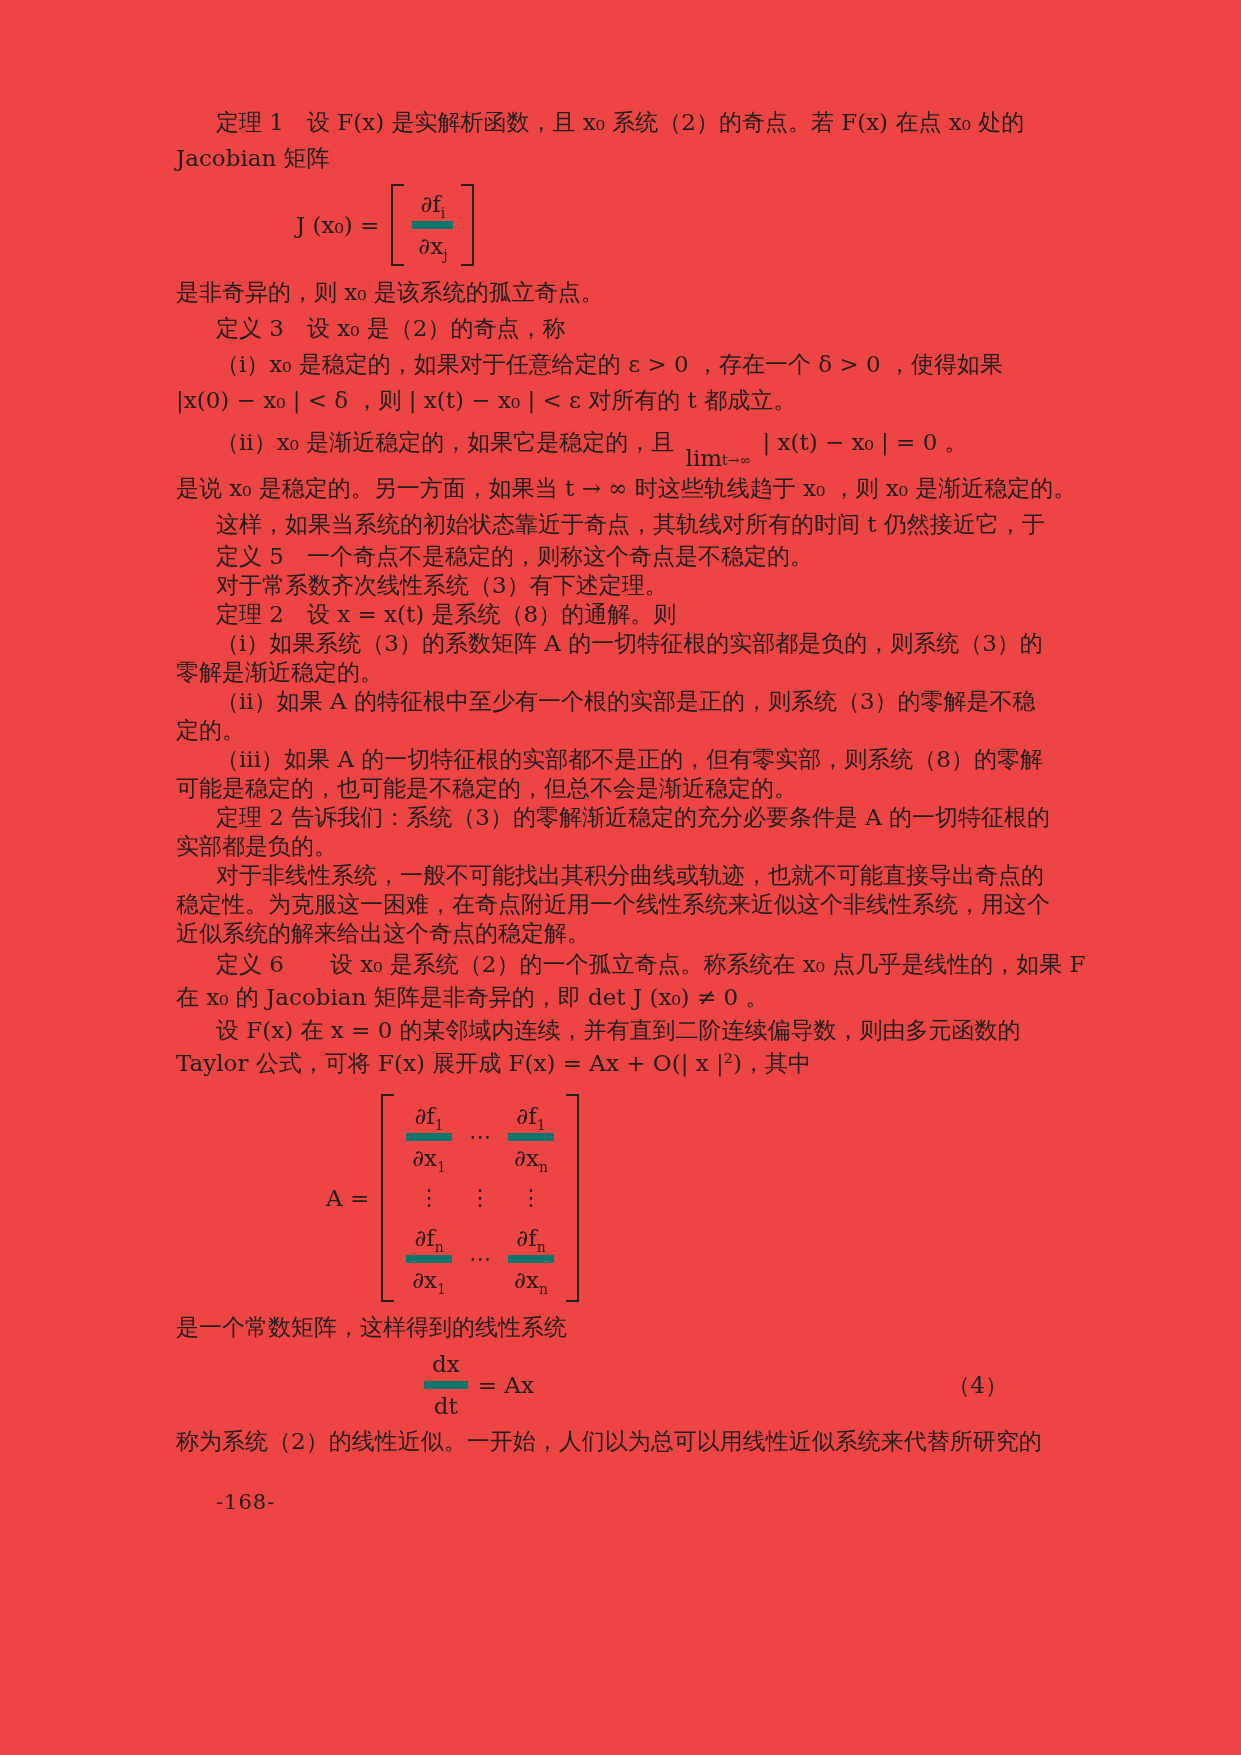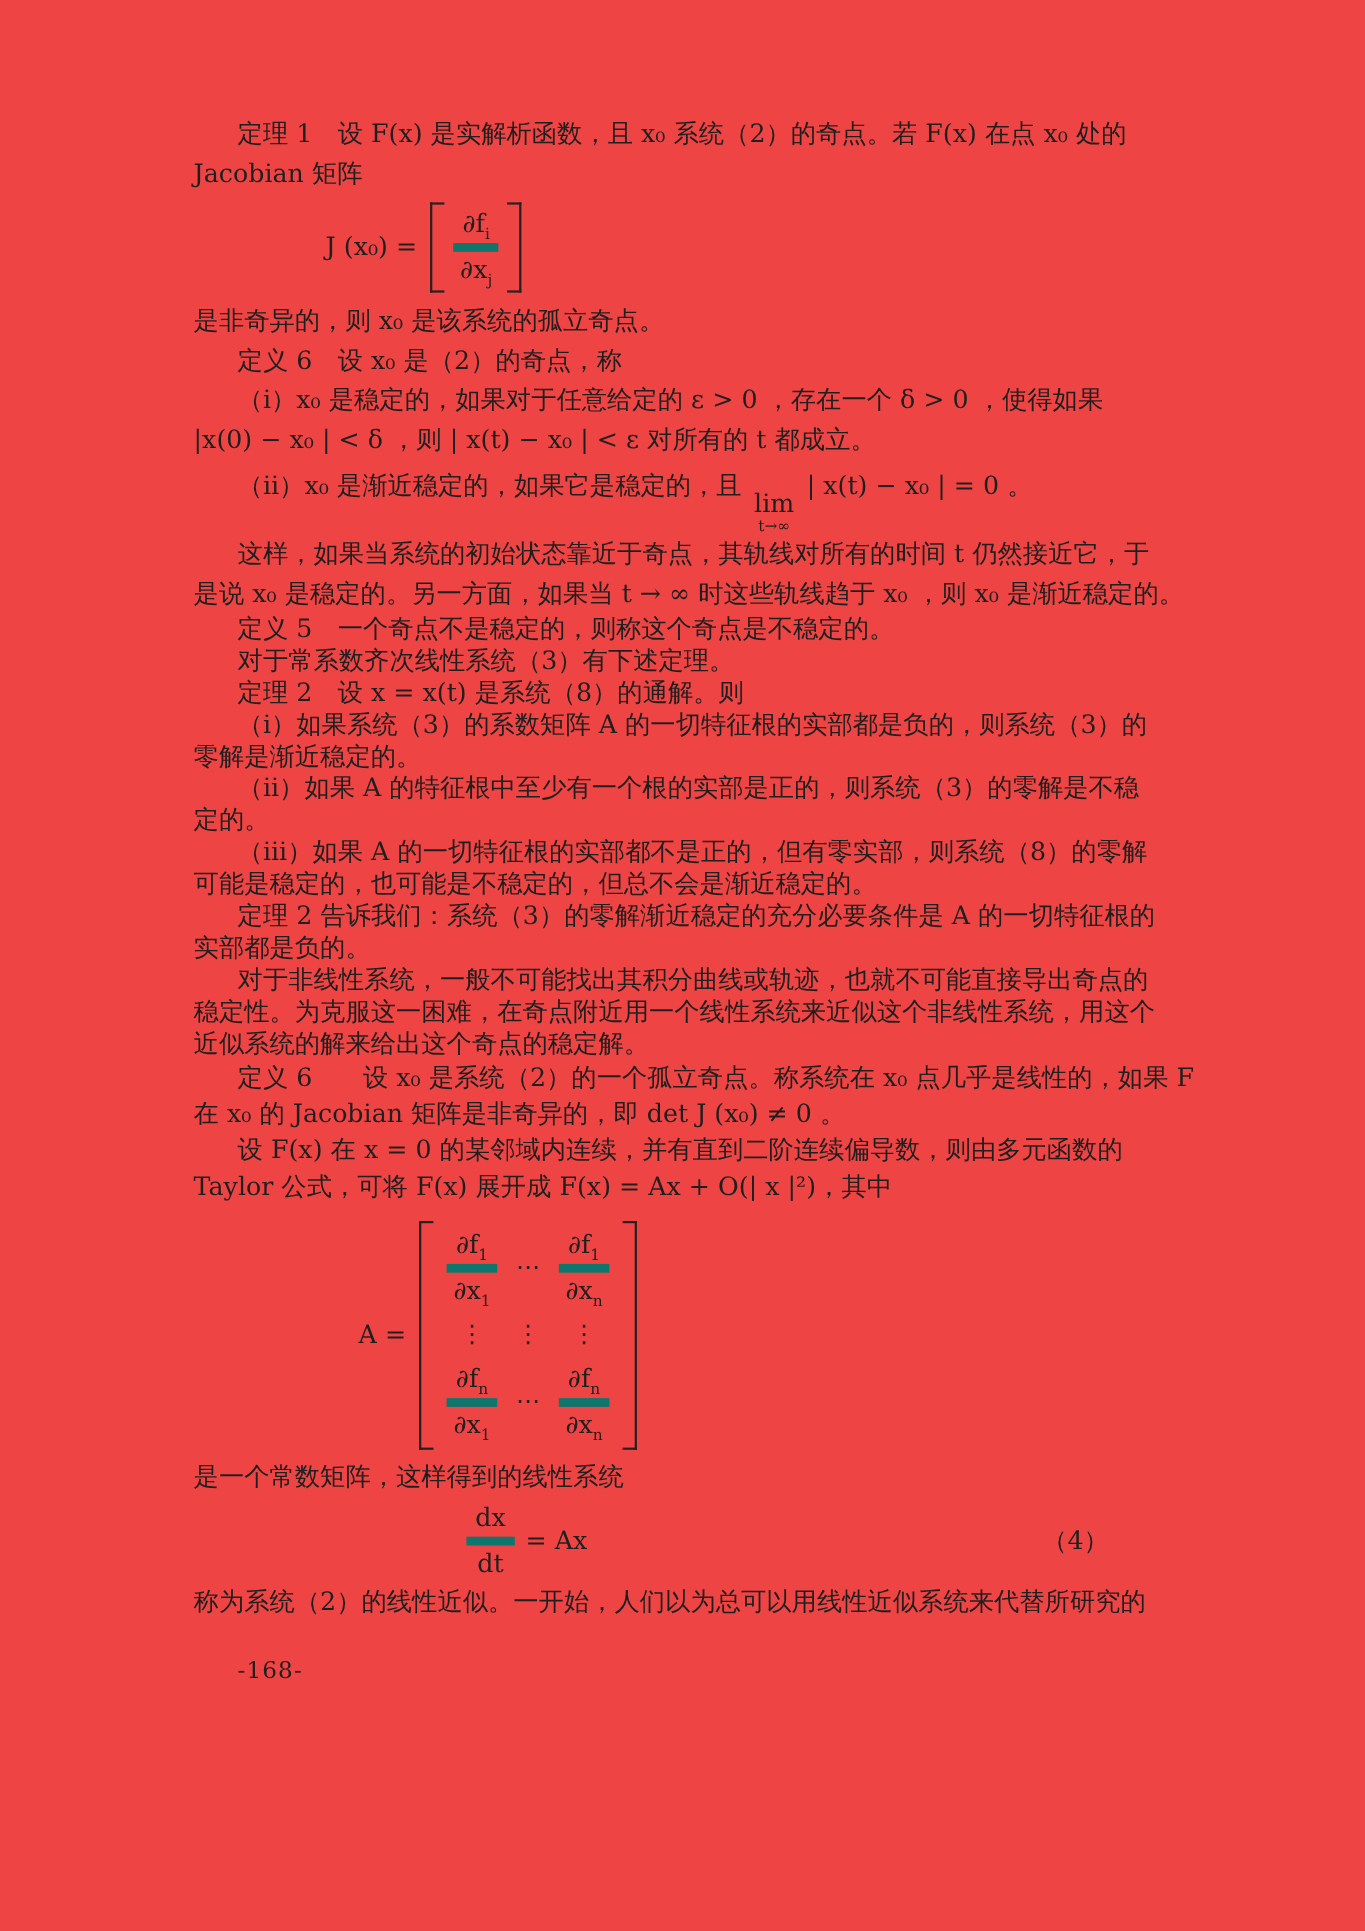--- a/index.html
+++ b/index.html
@@ -43,21 +43,21 @@
   .mgrid {
     display:grid;
     grid-template-columns:auto auto auto;
     column-gap:30px; row-gap:4px;
     align-items:center; justify-items:center;
     padding:8px 6px;
     gap:15px;
   }
   .dots { font-family:"DejaVu Serif","DejaVu Sans",serif; font-size:22px; line-height:1; }
 
-  .limbox { display:inline-flex; flex-direction:column; align-items:center;
+  .limbox { display:inline-flex; flex-direction:row; align-items:center;
             vertical-align:-16px; line-height:1; margin:0 4px; }
   .limbox .lt { font-size:23px; }
   .limbox .ls { font-size:14px; margin-top:2px; }
 
   .eqrow { position:relative; }
   .eqrow .eqbody { margin-left:248px; display:inline-flex; align-items:center; }
   .eqrow .rhs { margin-left:10px; }
   .eqtag { position:absolute; right:14px; top:50%; transform:translateY(-50%); }
 
   .pagenum { margin-top:34px; padding-left:40px; font-size:21px; letter-spacing:1px; }
@@ -75,35 +75,35 @@
       <span class="lhs">J (x₀) =</span>
       <span class="brk l"></span>
       <span class="frac" style="margin:6px 2px;">
         <span class="fnum"><span>∂f</span><span class="ss">i</span></span>
         <span class="fden"><span>∂x</span><span class="ss">j</span></span>
       </span>
       <span class="brk r"></span>
     </div>
 
     <div class="line lh36">是非奇异的，则 x₀ 是该系统的孤立奇点。</div>
-    <div class="line ind lh36">定义 6　设 x₀ 是（2）的奇点，称</div>
+    <div class="line ind lh36">定义 3　设 x₀ 是（2）的奇点，称</div>
     <div class="line ind lh36">（i）x₀ 是稳定的，如果对于任意给定的 ε &gt; 0 ，存在一个 δ &gt; 0 ，使得如果</div>
     <div class="line lh36">|x(0) − x₀ | &lt; δ ，则 | x(t) − x₀ | &lt; ε 对所有的 t 都成立。</div>
 
     <div class="line ind lhlim">
       <span>（ii）x₀ 是渐近稳定的，如果它是稳定的，且</span>
       <span class="limbox">
         <span class="lt">lim</span>
         <span class="ls">t→∞</span>
       </span>
       <span>| x(t) − x₀ | = 0 。</span>
     </div>
 
+    <div class="line lh36">是说 x₀ 是稳定的。另一方面，如果当 t → ∞ 时这些轨线趋于 x₀ ，则 x₀ 是渐近稳定的。</div>
     <div class="line ind lh36">这样，如果当系统的初始状态靠近于奇点，其轨线对所有的时间 t 仍然接近它，于</div>
-    <div class="line lh36">是说 x₀ 是稳定的。另一方面，如果当 t → ∞ 时这些轨线趋于 x₀ ，则 x₀ 是渐近稳定的。</div>
     <div class="line ind lh29">定义 5　一个奇点不是稳定的，则称这个奇点是不稳定的。</div>
     <div class="line ind lh29">对于常系数齐次线性系统（3）有下述定理。</div>
     <div class="line ind lh29">定理 2　设 x = x(t) 是系统（8）的通解。则</div>
     <div class="line ind lh29">（i）如果系统（3）的系数矩阵 A 的一切特征根的实部都是负的，则系统（3）的</div>
     <div class="line lh29">零解是渐近稳定的。</div>
     <div class="line ind lh29">（ii）如果 A 的特征根中至少有一个根的实部是正的，则系统（3）的零解是不稳</div>
     <div class="line lh29">定的。</div>
     <div class="line ind lh29">（iii）如果 A 的一切特征根的实部都不是正的，但有零实部，则系统（8）的零解</div>
     <div class="line lh29">可能是稳定的，也可能是不稳定的，但总不会是渐近稳定的。</div>
     <div class="line ind lh29">定理 2 告诉我们：系统（3）的零解渐近稳定的充分必要条件是 A 的一切特征根的</div>

